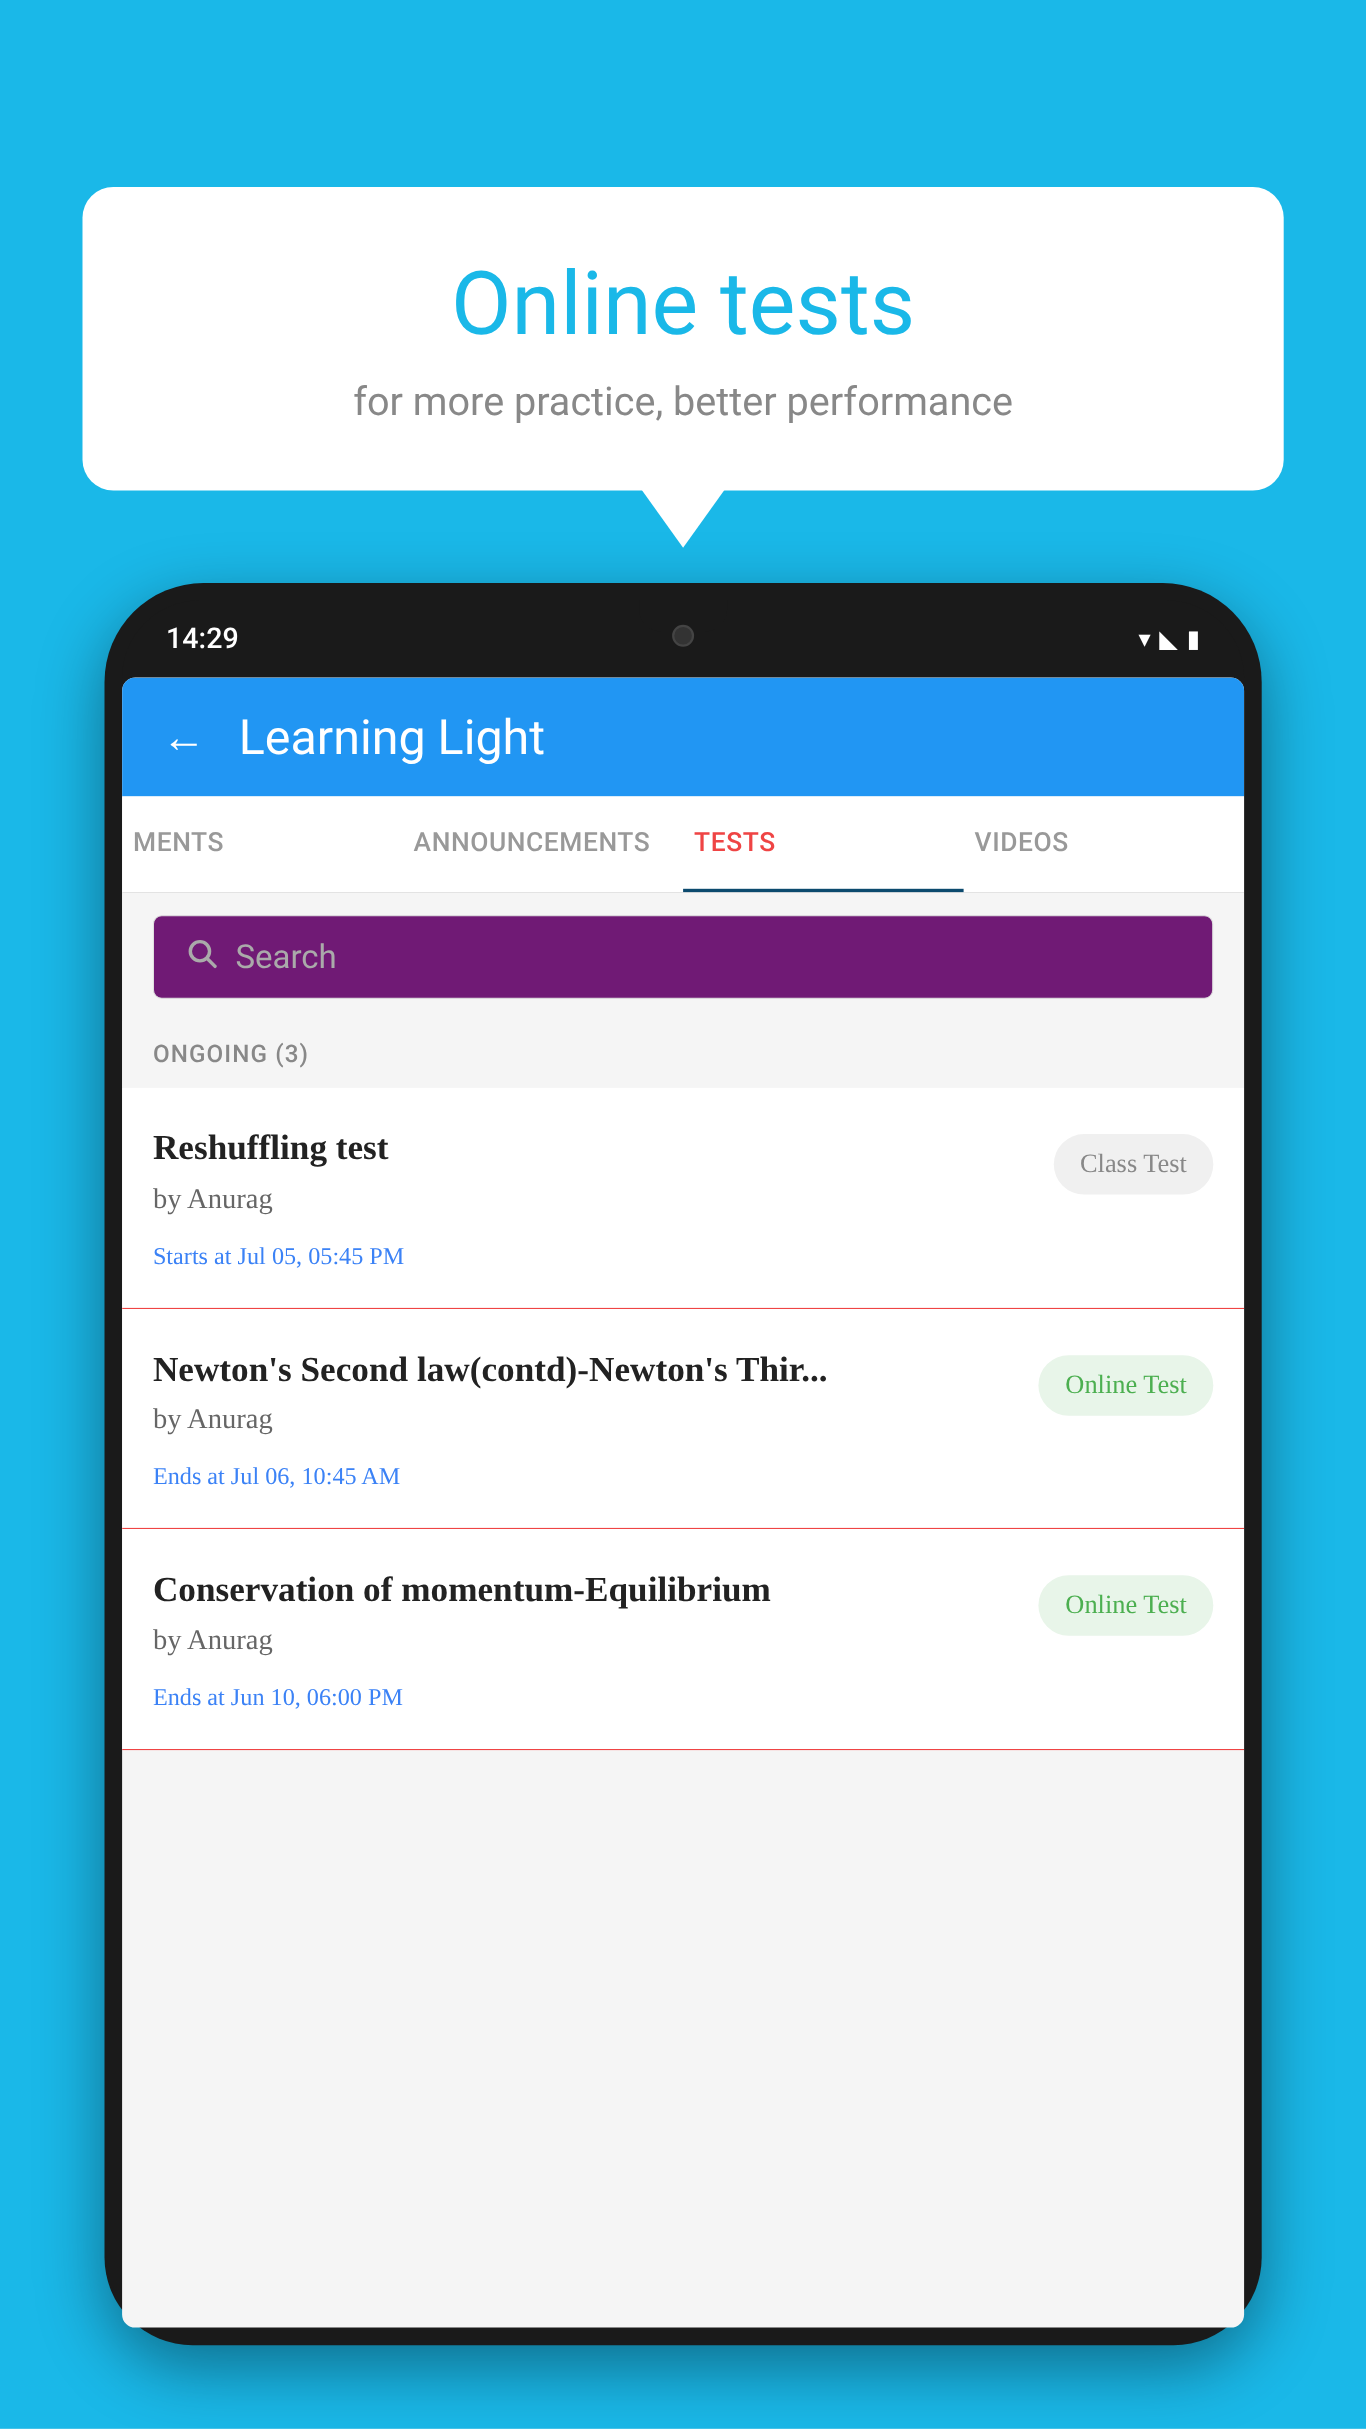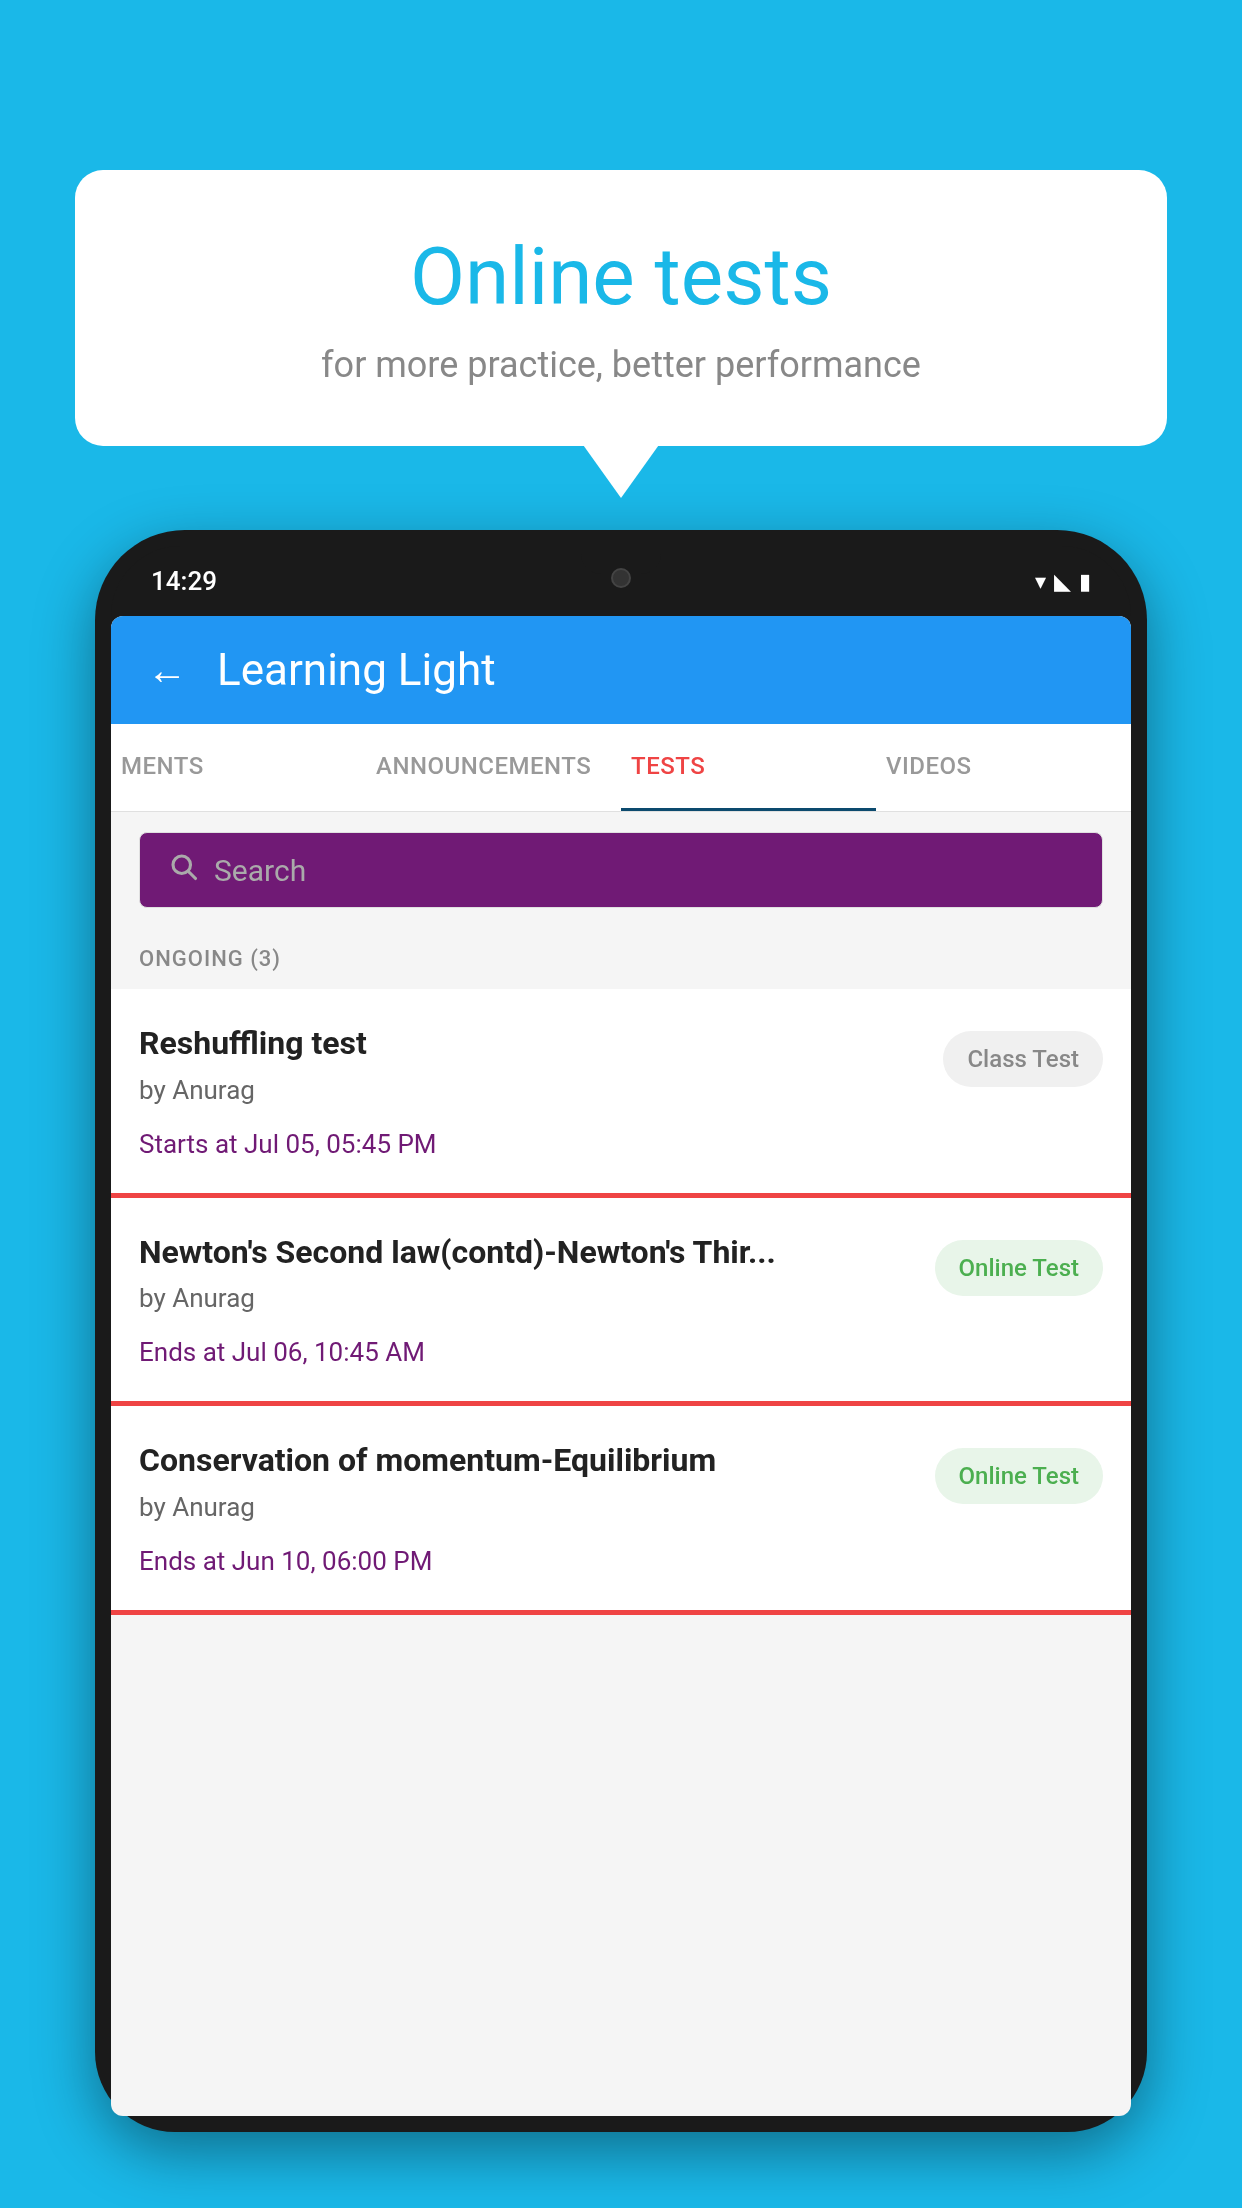--- a/index.html
+++ b/index.html
@@ -196,44 +196,45 @@
       font-size: 22px;
       color: #888;
       font-weight: 500;
       letter-spacing: 1px;
     }
 
     
     .test-item {
       background: white;
       padding: 34px 28px;
-      border-bottom: 5px solid #ef4444;
+      border-bottom: 1px solid #ef4444;
       display: flex;
       justify-content: space-between;
       align-items: center;
+      font-family: Liberation Serif, serif;
     }
     .test-info {
       flex: 1;
       margin-right: 20px;
     }
     .test-name {
       font-size: 32px;
       font-weight: 700;
       color: #222;
       margin-bottom: 10px;
       line-height: 1.3;
     }
     .test-author {
       font-size: 26px;
       color: #666;
       margin-bottom: 6px;
     }
     .test-date {
-      font-size: 26px;
-      color: #701a75;
+      font-size: 22px;
+      color: #3b82f6;
       margin-top: 24px;
     }
     .test-badge {
       padding: 14px 24px;
       border-radius: 30px;
       font-size: 24px;
       font-weight: 500;
       white-space: nowrap;
       align-self: flex-start;
       margin-top: 8px;

